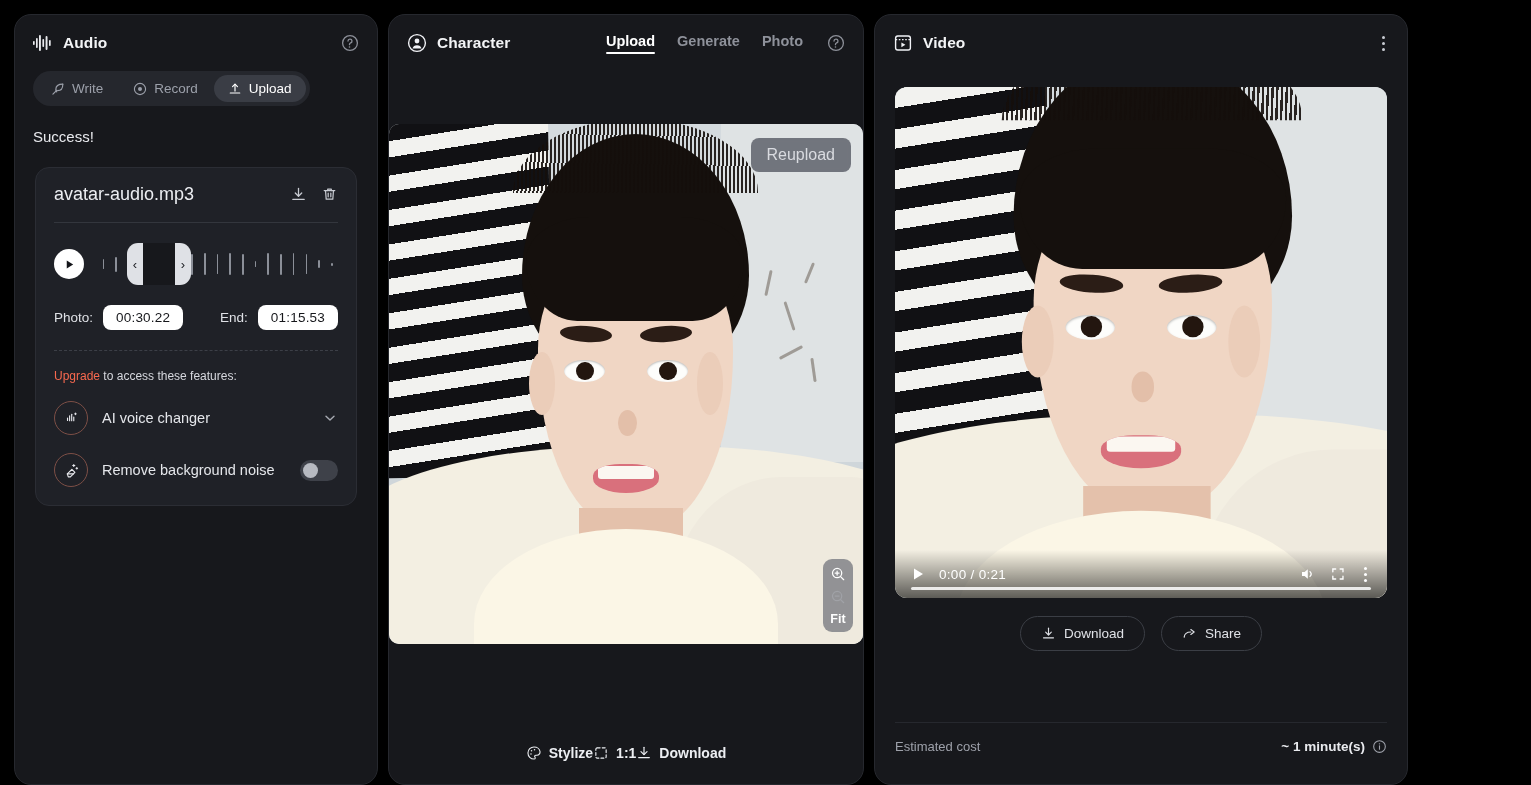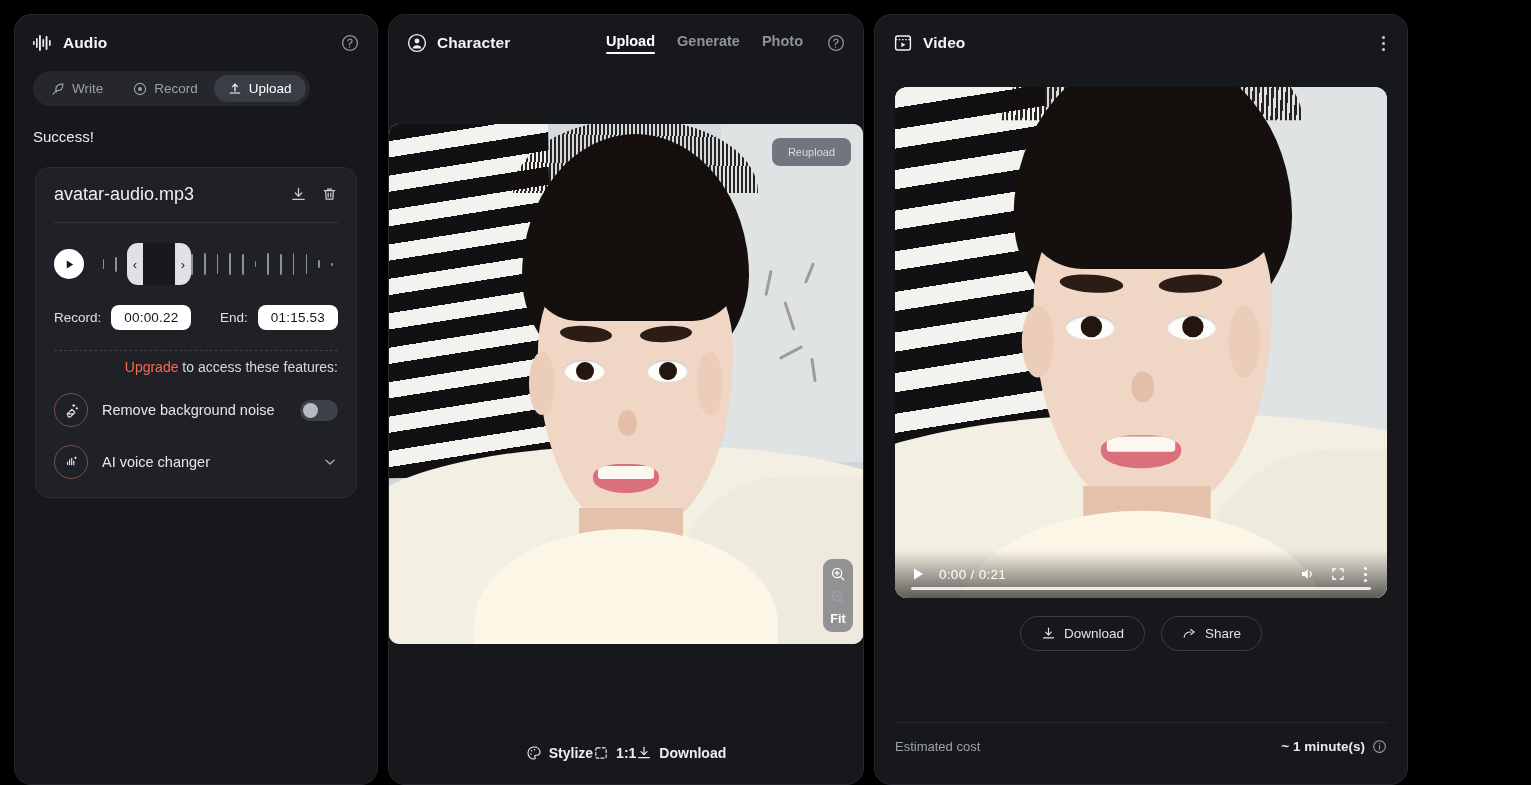--- a/index.html
+++ b/index.html
@@ -124,21 +124,21 @@
   .range-label { font-size: 13.5px; color: #dfe1e6; }
   .range-pill {
     background: #fff; color: #16171b;
     border-radius: 8px; padding: 5px 13px;
     font-size: 13.5px; letter-spacing: .2px; cursor: text;
   }
   .range-gap { width: 18px; }
 
   .dashed { border-top: 1px dashed #3c3f47; margin: 20px 0 0 0; }
 
-  .upgrade-line { margin-top: 8px; font-size: 14px; color: #d6d8de; text-align: right; }
+  .upgrade-line { margin-top: 18px; font-size: 12px; color: #d6d8de; }
   .upgrade-link { color: #f8694f; cursor: pointer; }
 
   .feature-row { display: flex; align-items: center; gap: 14px; margin-top: 18px; }
   .feature-ring {
     width: 34px; height: 34px; border-radius: 50%;
     border: 1px solid #7d4f46; color: #e8e9ee;
     display: flex; align-items: center; justify-content: center;
     flex: none;
   }
   .feature-label { flex: 1 1 auto; font-size: 14.5px; color: #e4e6ea; }
@@ -170,21 +170,21 @@
   .char-frame {
     position: relative;
     width: 520px; height: 520px;
     border-radius: 10px; overflow: hidden;
     margin-top: -26px;
   }
   .btn-reupload {
     position: absolute; top: 14px; right: 12px;
     background: rgba(98,101,110,.88); color: #d9dbe0;
     border: 0; border-radius: 8px;
-    padding: 8px 16px; font-size: 11px;
+    padding: 8px 16px; font-size: 16px;
     cursor: pointer; font-family: inherit;
     backdrop-filter: blur(2px);
   }
   .zoom-stack {
     position: absolute; right: 10px; bottom: 12px;
     width: 30px;
     background: rgba(110,112,120,.72);
     border-radius: 9px;
     display: flex; flex-direction: column; align-items: center;
     padding: 7px 0 6px 0; gap: 7px;
@@ -512,66 +512,66 @@
           </div>
           <div class="trim">
             <div class="trim-inner"></div>
             <span class="trim-handle">‹</span>
             <span class="trim-handle">›</span>
           </div>
         </div>
       </div>
 
       <div class="range-row">
-        <span class="range-label">Record:</span>
-        <span class="range-pill">00:00.22</span>
+        <span class="range-label">Photo:</span>
+        <span class="range-pill">00:30.22</span>
         <span class="range-gap"></span>
         <span class="range-label">End:</span>
         <span class="range-pill">01:15.53</span>
       </div>
 
       <div class="dashed"></div>
 
       <div class="upgrade-line">
         <span class="upgrade-link" style="color: rgb(248, 105, 79);">Upgrade</span><span> to access these features:</span>
-      </div>
-
-      <div class="feature-row">
-        <span class="feature-ring">
-          <svg width="17" height="17" viewBox="0 0 18 18" fill="none" stroke="currentColor" stroke-width="1.2" stroke-linecap="round" stroke-linejoin="round">
-            <path d="M4.6 12.6 9.4 7.8l3.2 3.2-4.8 4.8H5.6z"></path>
-            <path d="M4.6 12.6h6.4"></path>
-            <path d="M11.4 2.6v2.2M10.3 3.7h2.2"></path>
-            <path d="M14.6 5.8v1.6M13.8 6.6h1.6"></path>
-          </svg>
-        </span>
-        <span class="feature-label">Remove background noise</span>
-        <span class="toggle">
-            <i></i>
-          </span>
       </div>
 
       <div class="feature-row">
         <span class="feature-ring">
           <svg width="17" height="17" viewBox="0 0 18 18" fill="none">
             <g fill="currentColor">
               <rect x="4.2" y="8" width="1.2" height="3.6" rx=".6"></rect>
               <rect x="6.4" y="5.6" width="1.2" height="6.4" rx=".6"></rect>
               <rect x="8.6" y="4" width="1.2" height="8" rx=".6"></rect>
               <rect x="10.8" y="6.8" width="1.2" height="5.2" rx=".6"></rect>
             </g>
             <path d="M13.2 3.2v1.8M12.3 4.1h1.8" stroke="currentColor" stroke-width="1" stroke-linecap="round"></path>
           </svg>
         </span>
         <span class="feature-label">AI voice changer</span>
         <span class="icon chev">
           <svg width="16" height="16" viewBox="0 0 16 16" fill="none" stroke="currentColor" stroke-width="1.4" stroke-linecap="round" stroke-linejoin="round">
             <path d="M4 6.2 8 10l4-3.8"></path>
           </svg>
         </span>
+      </div>
+
+      <div class="feature-row">
+        <span class="feature-ring">
+          <svg width="17" height="17" viewBox="0 0 18 18" fill="none" stroke="currentColor" stroke-width="1.2" stroke-linecap="round" stroke-linejoin="round">
+            <path d="M4.6 12.6 9.4 7.8l3.2 3.2-4.8 4.8H5.6z"></path>
+            <path d="M4.6 12.6h6.4"></path>
+            <path d="M11.4 2.6v2.2M10.3 3.7h2.2"></path>
+            <path d="M14.6 5.8v1.6M13.8 6.6h1.6"></path>
+          </svg>
+        </span>
+        <span class="feature-label">Remove background noise</span>
+        <span class="toggle">
+            <i></i>
+          </span>
       </div>
     </div>
   </section>
 
   <section class="panel panel-character">
     <div class="panel-head">
       <span class="icon">
         <svg width="20" height="20" viewBox="0 0 20 20" fill="none">
           <circle cx="10" cy="10" r="8.4" stroke="#f1f2f6" stroke-width="1.4"></circle>
           <circle cx="10" cy="8" r="2.4" fill="#f1f2f6"></circle>

